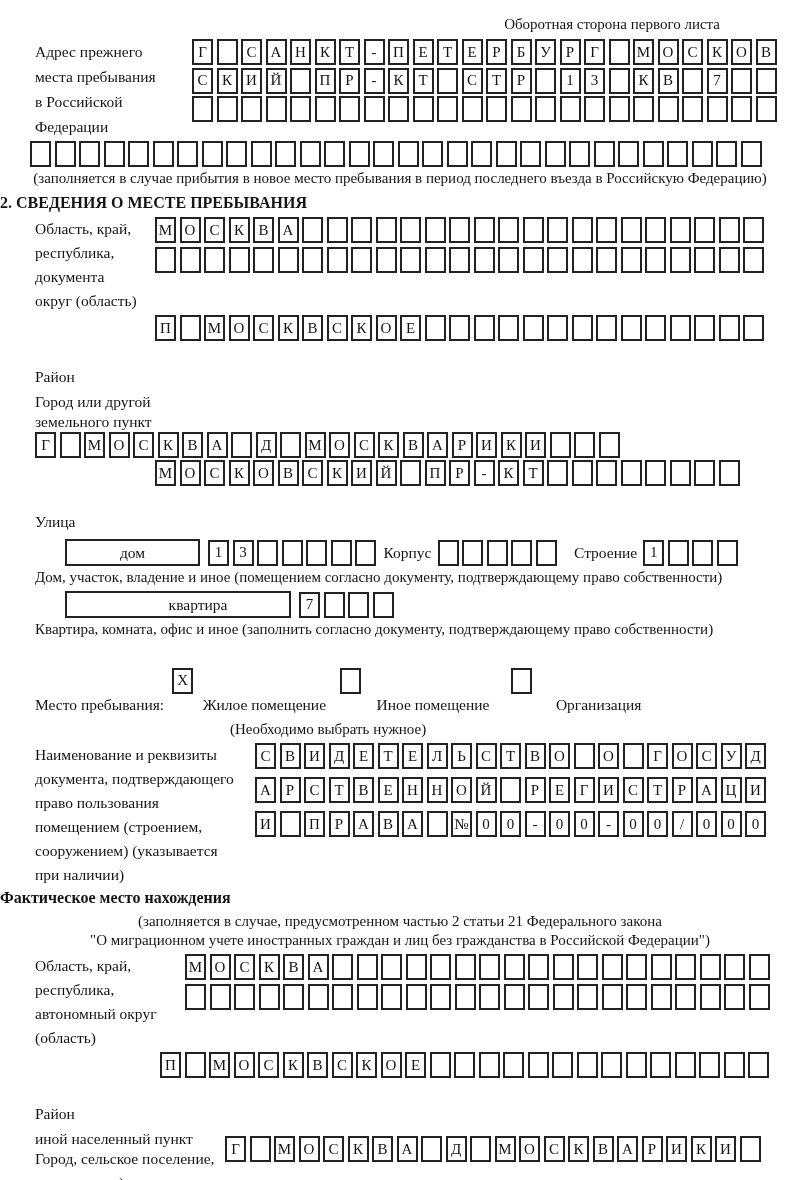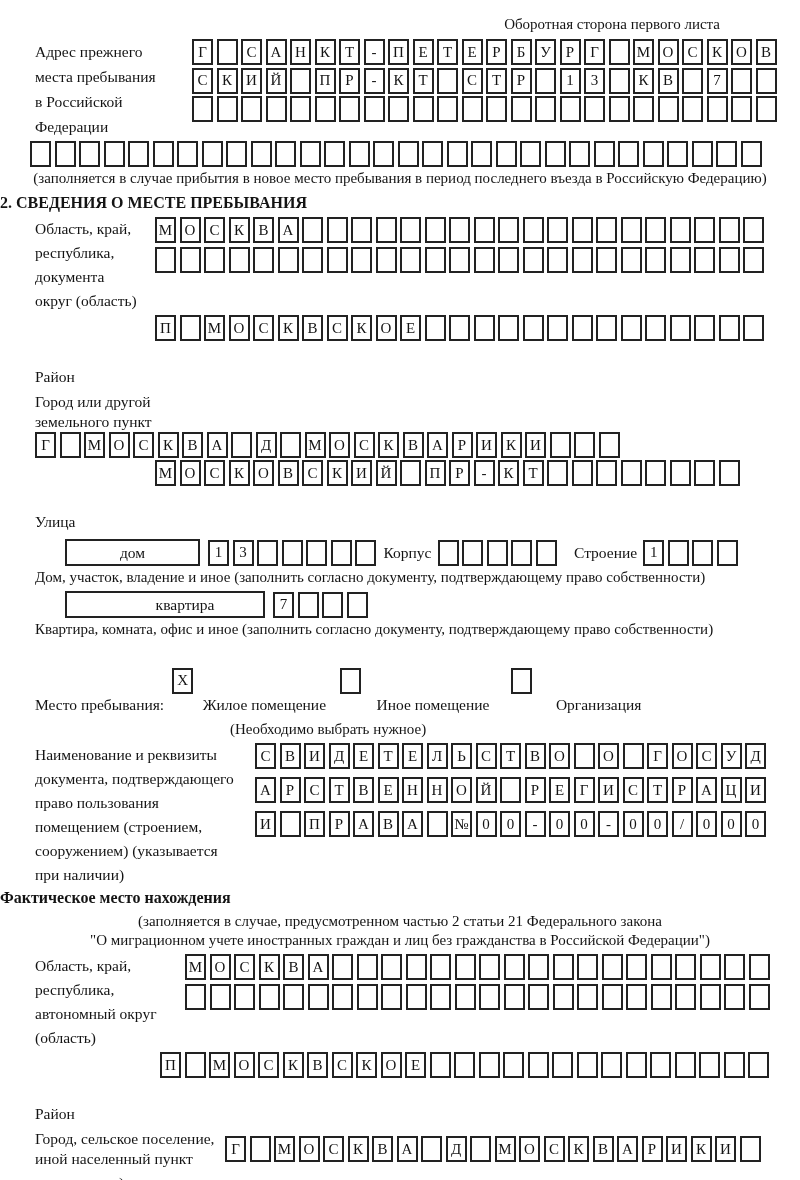--- a/index.html
+++ b/index.html
@@ -334,24 +334,24 @@
         <div class="cell"></div>
       </div>
     <div class="lbl-inline" style="margin:0 6px 0 14px;">Строение</div>
     <div class="cellrow">
         <div class="cell">1</div>
         <div class="cell"></div>
         <div class="cell"></div>
         <div class="cell"></div>
       </div>
   </div>
-  <div class="cap mt2" style="margin-left:35px;">Дом, участок, владение и иное (заполнить согласно документу, подтверждающему право собственности)</div>
+  <div class="cap mt2" style="margin-left:35px;">Дом, участок, владение и иное (помещением согласно документу, подтверждающему право собственности)</div>
 
   <div class="frow mt4" style="margin-left:65px;align-items:center;">
-    <div class="widebox" style="width:200px;margin-right:8px;padding-left:40px;">квартира</div>
+    <div class="widebox" style="width:226px;margin-right:8px;padding-left:40px;">квартира</div>
     <div class="cellrow">
         <div class="cell">7</div>
         <div class="cell"></div>
         <div class="cell"></div>
         <div class="cell"></div>
       </div>
   </div>
   <div class="cap mt2" style="margin-left:35px;">Квартира, комната, офис и иное (заполнить согласно документу, подтверждающему право собственности)</div>
 
   <div class="frow mt4" style="align-items:center;">
@@ -546,22 +546,22 @@
         <div class="cell"></div>
         <div class="cell"></div>
         <div class="cell"></div>
         <div class="cell"></div>
         <div class="cell"></div>
       </div>
   </div>
 
   <div class="frow mt2" style="align-items:center;">
     <div class="lblcol" style="width:190px;line-height:20px;">
+      <div>иной населенный пункт</div>
       <div>Город, сельское поселение,</div>
-      <div>иной населенный пункт</div>
     </div>
     <div class="cellrow">
         <div class="cell">Г</div>
         <div class="cell"></div>
         <div class="cell">М</div>
         <div class="cell">О</div>
         <div class="cell">С</div>
         <div class="cell">К</div>
         <div class="cell">В</div>
         <div class="cell">А</div>

